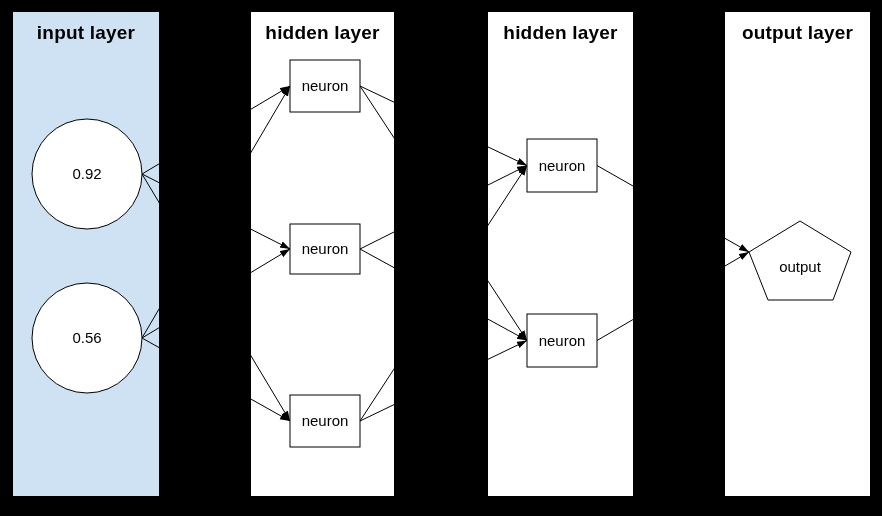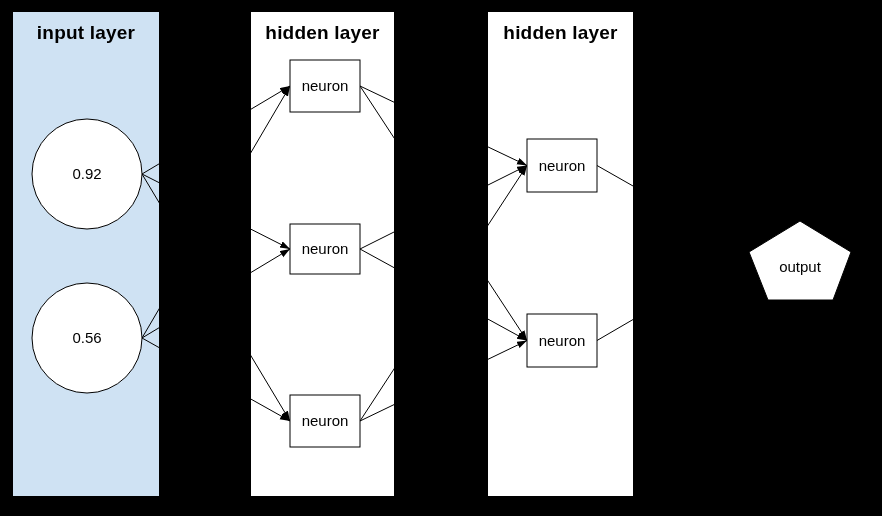--- a/index.html
+++ b/index.html
@@ -41,20 +41,23 @@
 <div class="canvas">
   <div class="panel" id="panel-0" style="left: 13px; top: 12px; width: 146px; height: 484px; background: rgb(207, 226, 243);">
     <div class="panel-title">input layer</div>
   </div>
   <div class="panel" id="panel-1" style="left: 251px; top: 12px; width: 143px; height: 484px; background: rgb(255, 255, 255);">
     <div class="panel-title">hidden layer</div>
   </div>
   <div class="panel" id="panel-2" style="left: 488px; top: 12px; width: 145px; height: 484px; background: rgb(255, 255, 255);">
     <div class="panel-title">hidden layer</div>
   </div>
+  <div class="panel" id="panel-3" style="left: 725px; top: 12px; width: 145px; height: 484px; background: rgb(255, 255, 255);">
+    <div class="panel-title">output layer</div>
+  </div>
   <svg class="diagram" id="diagram-svg" viewBox="0 0 882 516">
       <defs>
         <marker id="arrowhead" markerUnits="userSpaceOnUse" markerWidth="11" markerHeight="8" refX="10" refY="3.5" orient="auto">
           <polygon points="0,0 10,3.5 0,7" fill="#000000"></polygon>
         </marker>
       </defs>
       <line x1="142" y1="174" x2="290" y2="86" stroke="#000000" stroke-width="1" marker-end="url(#arrowhead)"></line>
       <line x1="142" y1="174" x2="290" y2="249" stroke="#000000" stroke-width="1" marker-end="url(#arrowhead)"></line>
       <line x1="142" y1="174" x2="290" y2="421" stroke="#000000" stroke-width="1" marker-end="url(#arrowhead)"></line>
       <line x1="142" y1="338" x2="290" y2="86" stroke="#000000" stroke-width="1" marker-end="url(#arrowhead)"></line>

